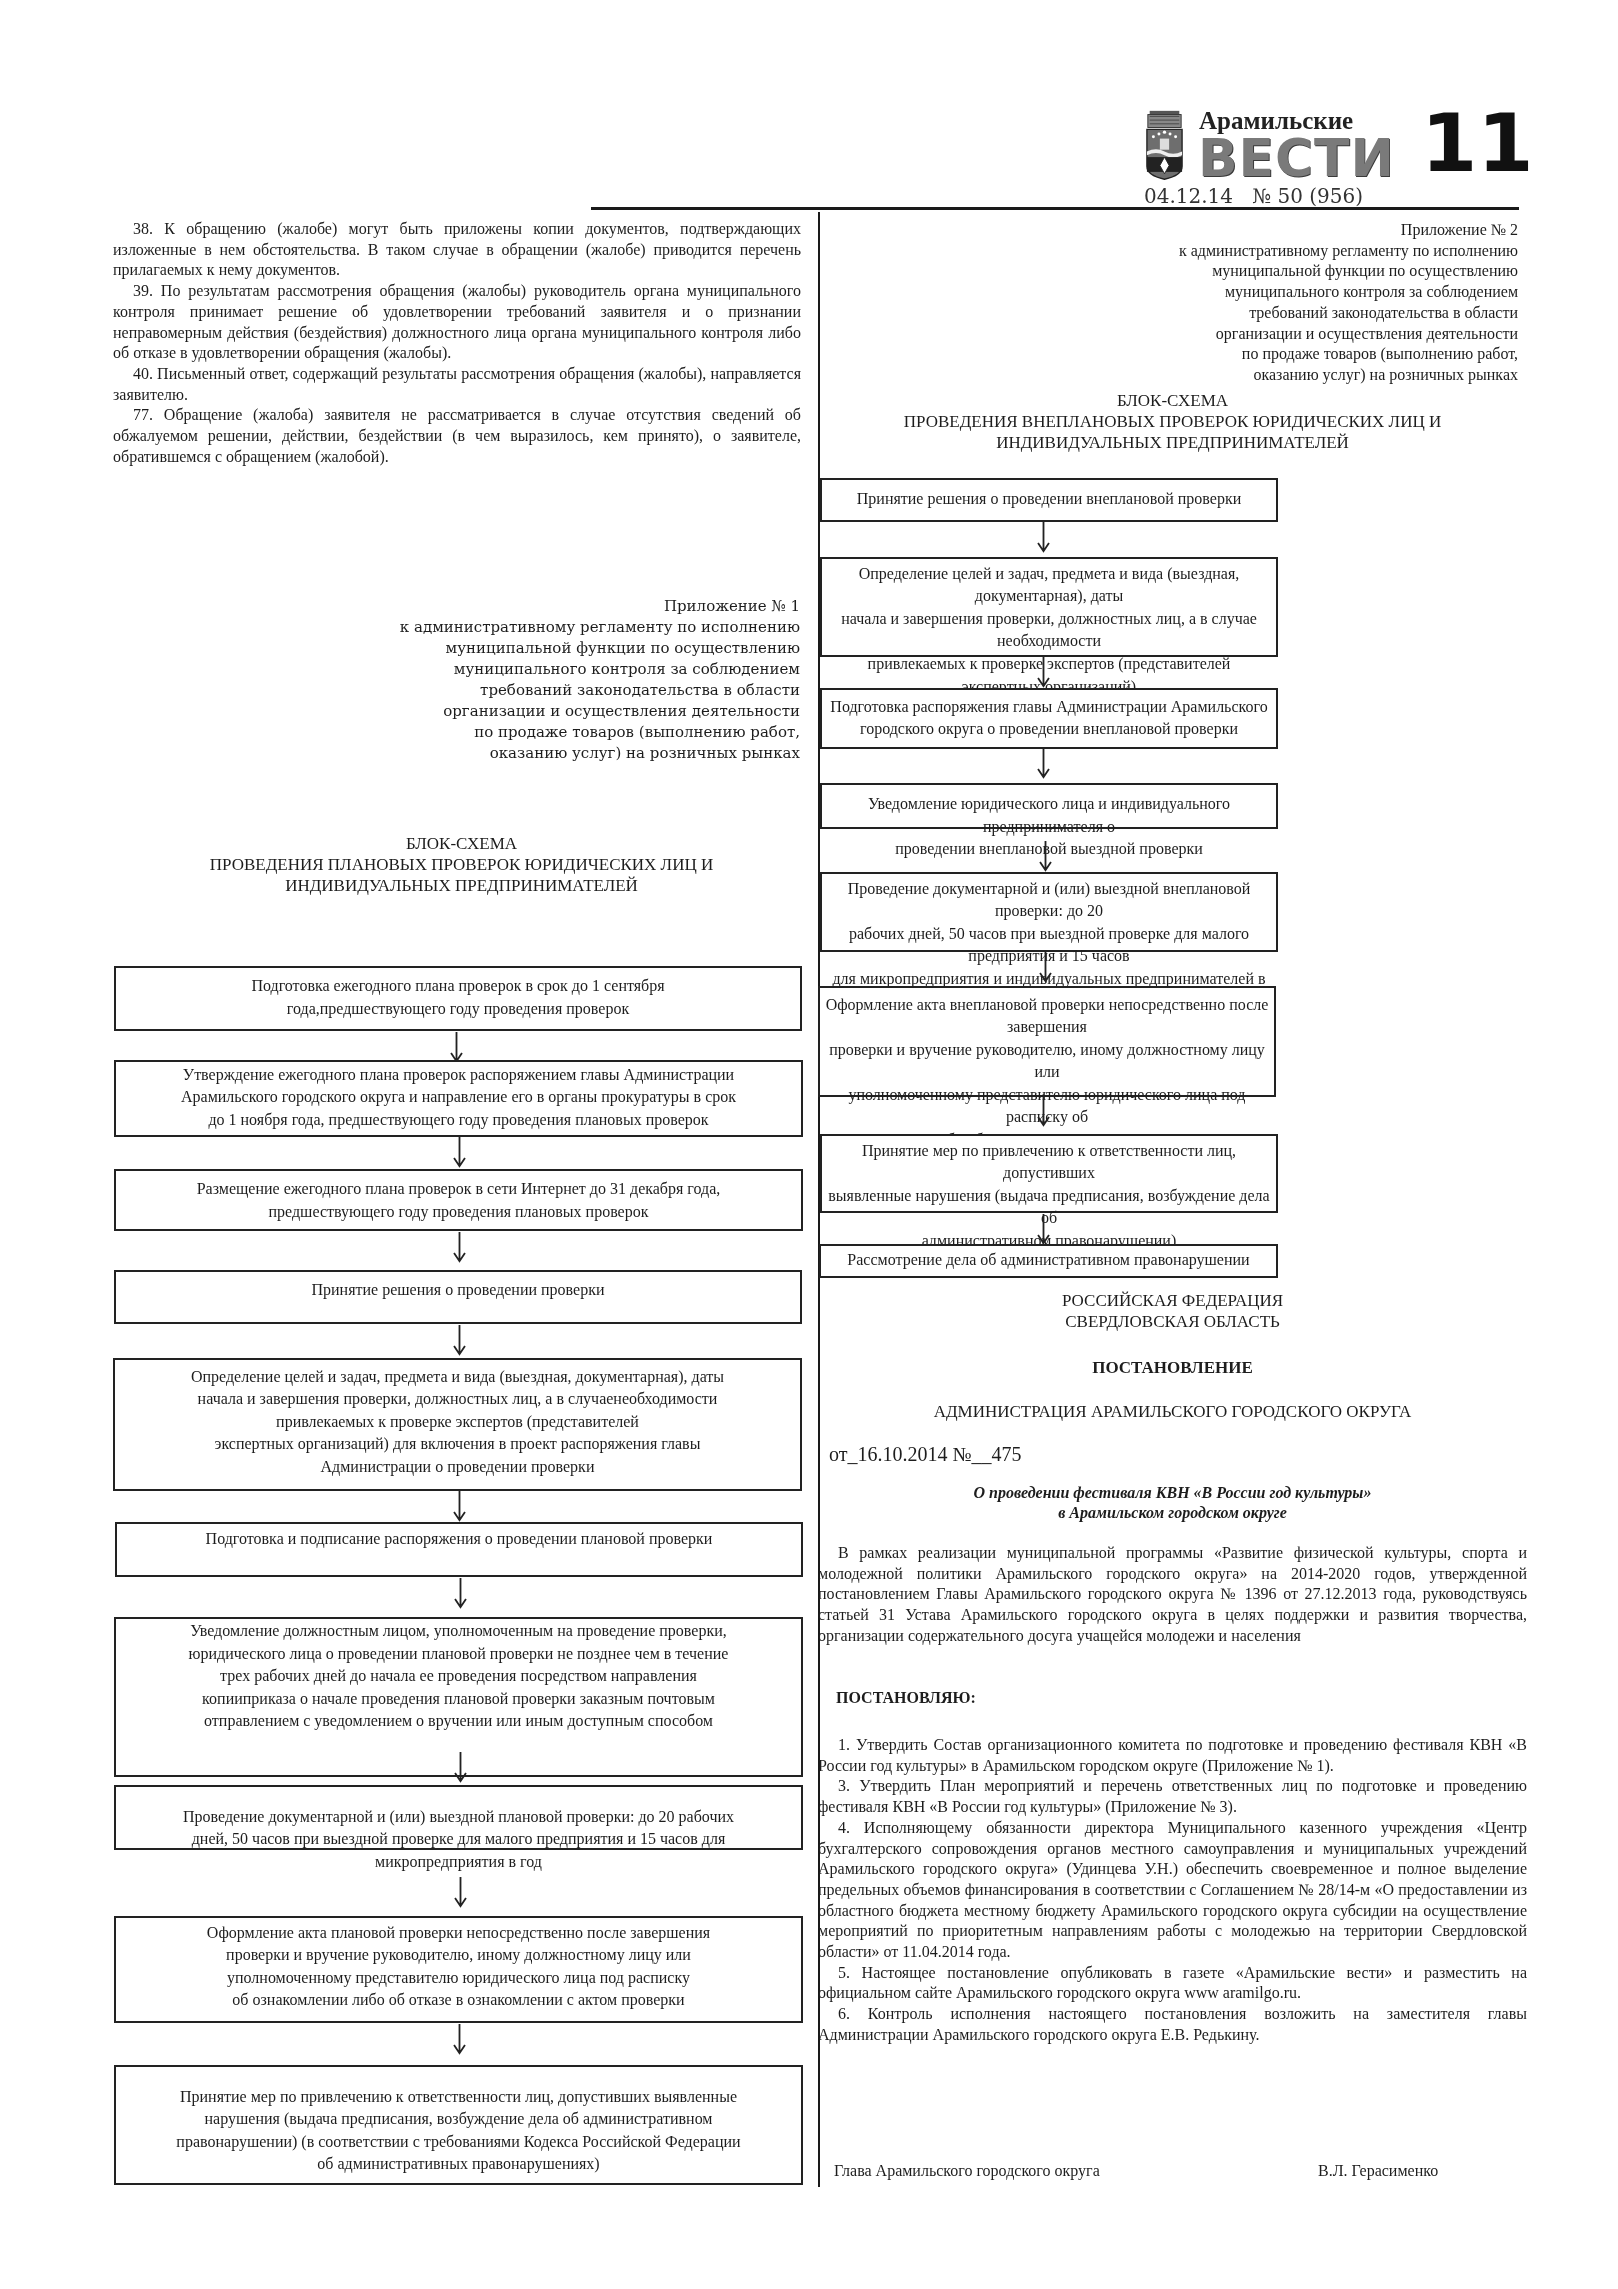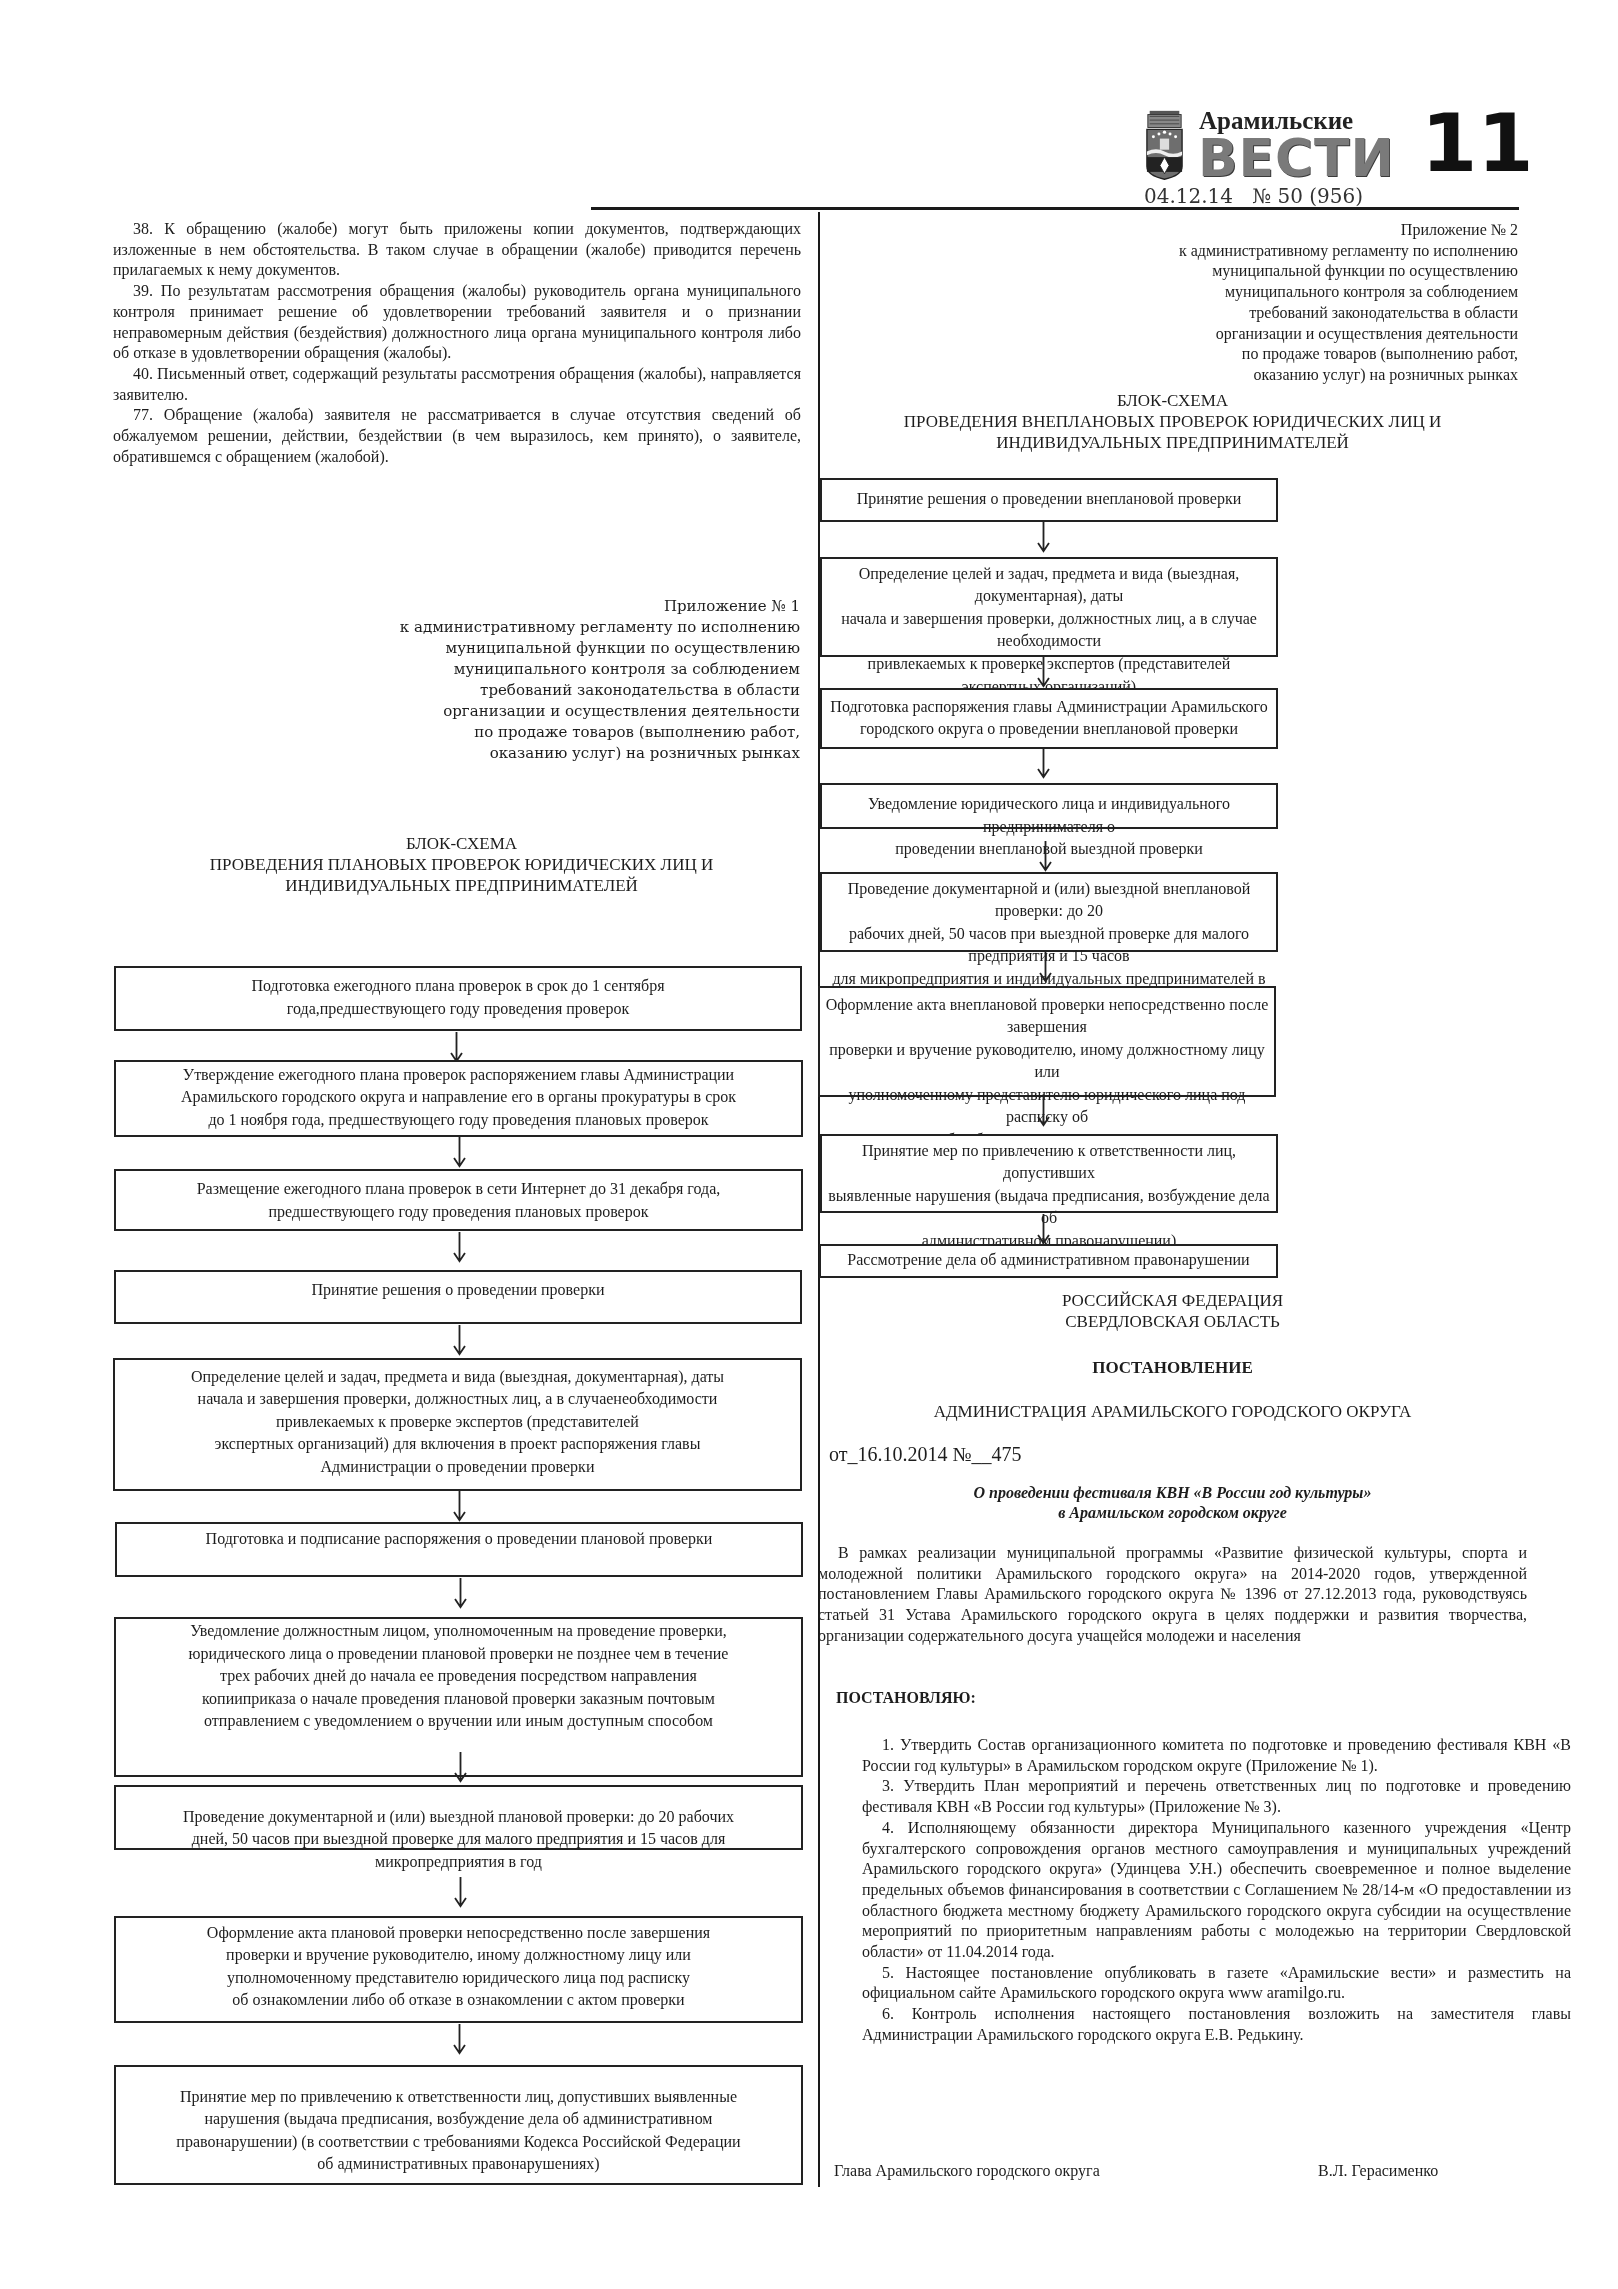--- a/index.html
+++ b/index.html
@@ -263,21 +263,21 @@
   <div class="abs" style="left:829px; top:1443px; font-size:20px;">от_16.10.2014 №__475</div>
   <div class="center-caps ital-bold" style="left:831px; top:1483px; width:683px; font-size:16px; line-height:20px;">О проведении фестиваля КВН «В России год культуры»
 в Арамильском городском округе</div>
 
   <div class="para" style="left:818px; top:1543px; width:709px;">
     <p>В рамках реализации муниципальной программы «Развитие физической культуры, спорта и молодежной политики Арамильского городского округа» на 2014-2020 годов, утвержденной постановлением Главы Арамильского городского округа № 1396 от 27.12.2013 года, руководствуясь статьей 31 Устава Арамильского городского округа в целях поддержки и развития творчества, организации содержательного досуга учащейся молодежи и населения</p>
   </div>
 
   <div class="abs bold" style="left:836px; top:1689px; font-size:16px;">ПОСТАНОВЛЯЮ:</div>
 
-  <div class="para" style="left:818px; top:1735px; width:709px;margin-left:44px;">
+  <div class="para" style="left:818px; top:1735px; width:709px;">
     <p>1. Утвердить Состав организационного комитета по подготовке и проведению фестиваля КВН «В России год культуры» в Арамильском городском округе (Приложение № 1).</p>
     <p>3. Утвердить План мероприятий и перечень ответственных лиц по подготовке и проведению фестиваля КВН «В России год культуры» (Приложение № 3).</p>
     <p>4. Исполняющему обязанности директора Муниципального казенного учреждения «Центр бухгалтерского сопровождения органов местного самоуправления и муниципальных учреждений Арамильского городского округа» (Удинцева У.Н.) обеспечить своевременное и полное выделение предельных объемов финансирования в соответствии с Соглашением № 28/14-м  «О предоставлении из областного бюджета местному бюджету Арамильского городского округа субсидии на осуществление мероприятий по приоритетным направлениям работы с молодежью на территории Свердловской области» от 11.04.2014 года.</p>
     <p>5. Настоящее постановление опубликовать в газете «Арамильские вести» и разместить на официальном сайте Арамильского городского округа www aramilgo.ru.</p>
     <p>6. Контроль исполнения настоящего постановления возложить на заместителя главы Администрации Арамильского городского округа Е.В. Редькину.</p>
   </div>
 
   <div class="signature" style="left:834px; top:2162px;">Глава Арамильского городского округа</div>
   <div class="signature" style="left:1318px; top:2162px;">В.Л. Герасименко</div>
 </div>

